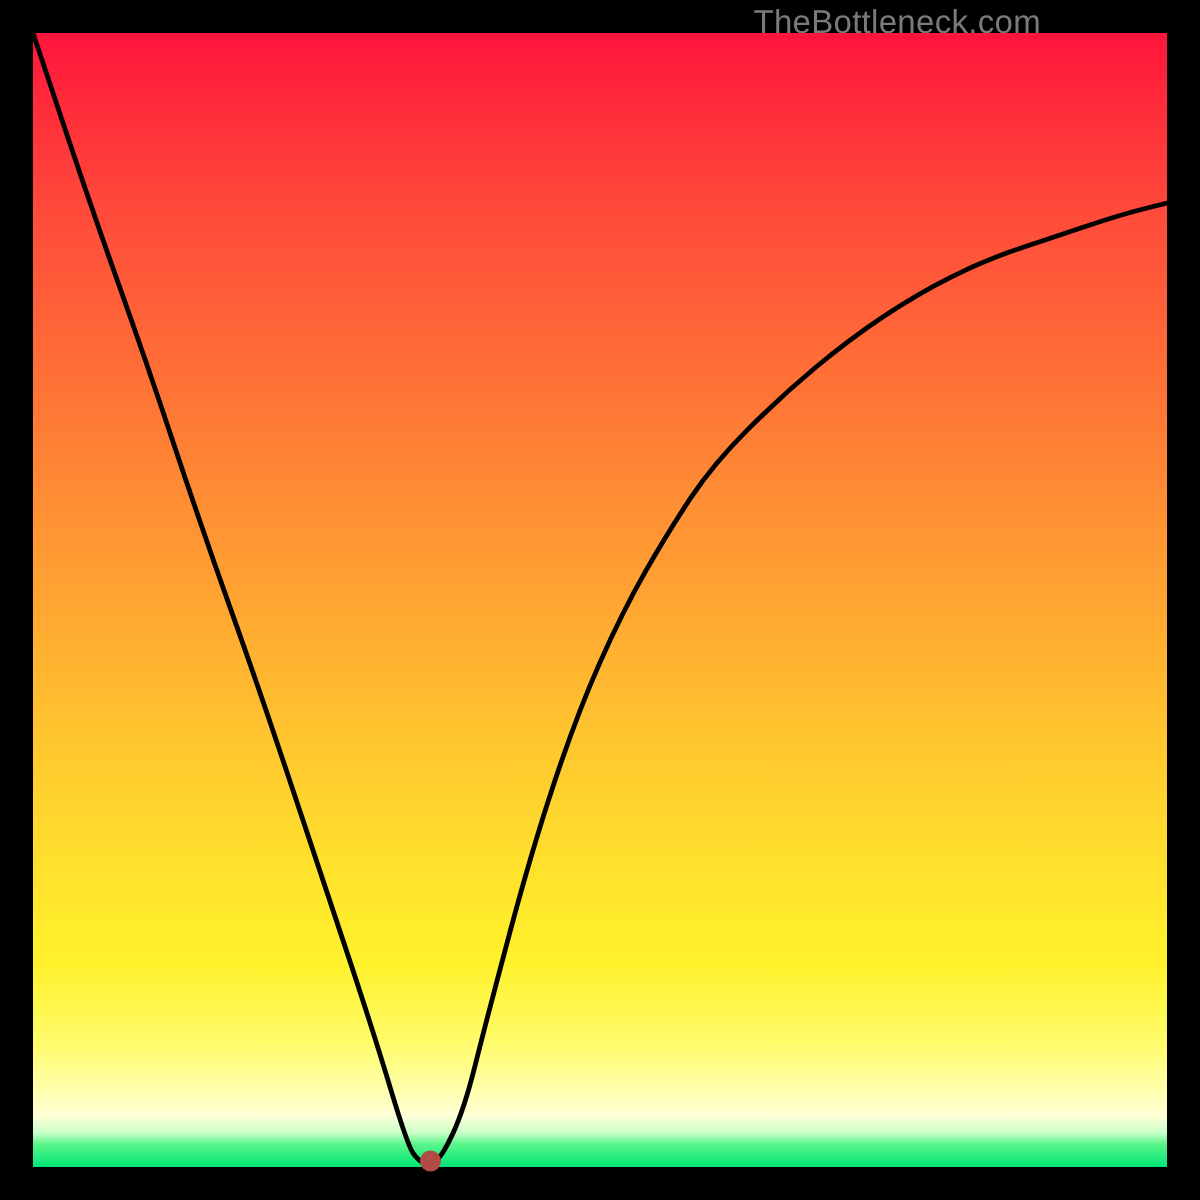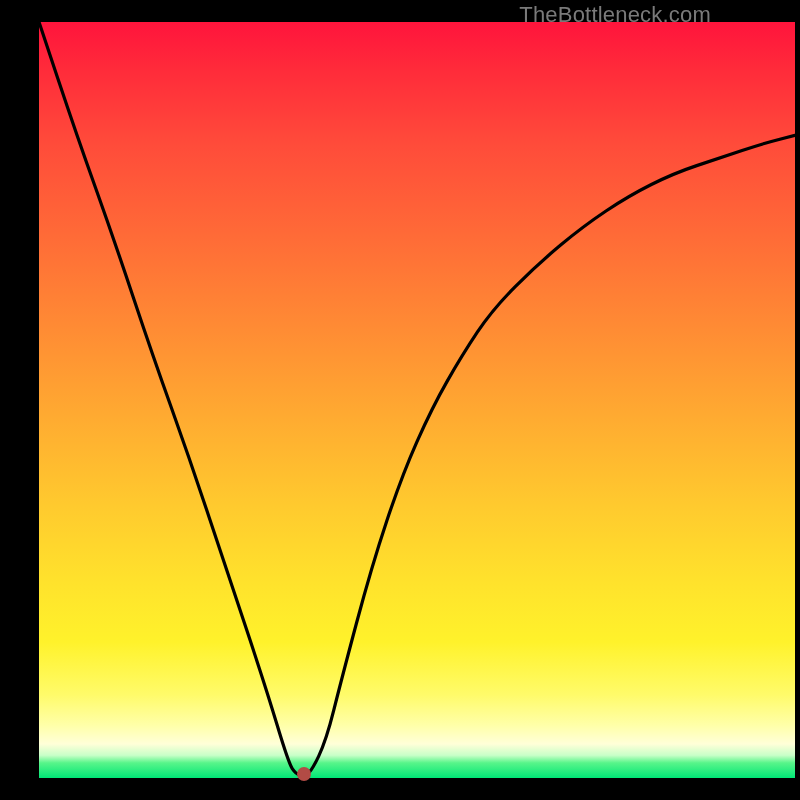--- a/index.html
+++ b/index.html
@@ -2,21 +2,20 @@
 <html><head>
 <meta charset="utf-8">
 <style>
   * { margin: 0; padding: 0; box-sizing: border-box; }
   html, body { width: 800px; height: 800px; overflow: hidden; background: #000; }
   .frame {
     position: relative;
     width: 704px;
     height: 800px;
     background: #000;
-    margin-left: 17px;
   }
   .watermark {
     position: absolute;
     top: 2px;
     right: 10px;
     color: #7a7a7a;
     font-family: Arial, Helvetica, sans-serif;
     font-size: 22px;
     letter-spacing: 0.2px;
     z-index: 50;

